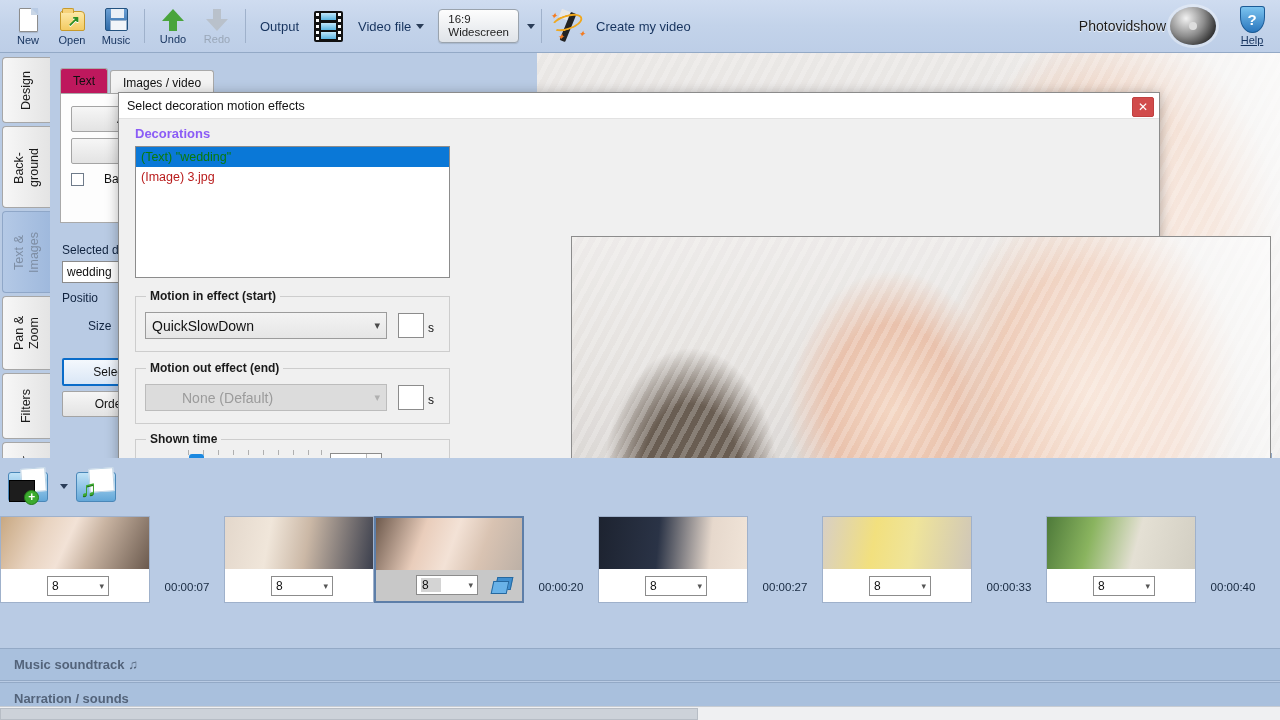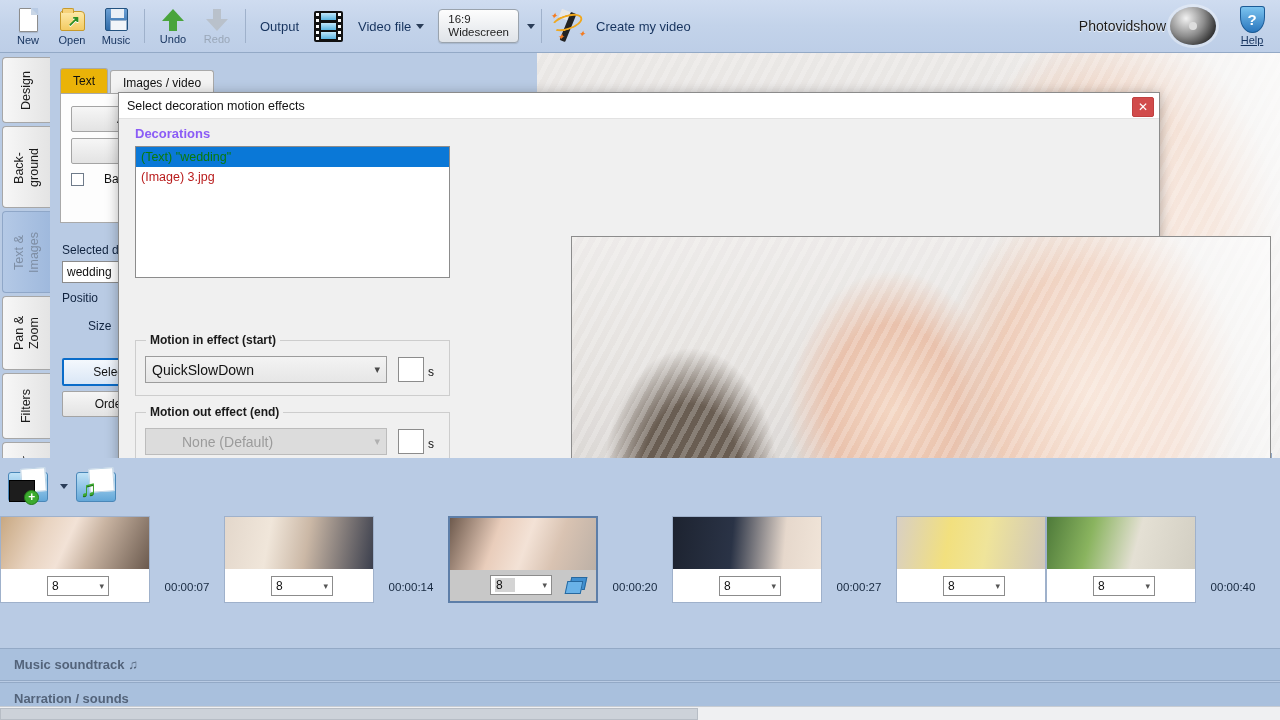--- a/index.html
+++ b/index.html
@@ -103,21 +103,21 @@
   }
   .vtab .vtxt{writing-mode:vertical-rl;transform:rotate(180deg);text-align:center;line-height:15px;
     padding:8px 0;}
   .vtab.active{background:linear-gradient(90deg,#b4c9e6,#9fb9dd);border-color:#8fa7c8;color:#7e8ea4;}
 
   
   #leftpanel{position:absolute;left:52px;top:53px;width:485px;height:405px;background:#b9cbe4;}
   .ptabs{position:absolute;left:8px;top:15px;display:flex;align-items:flex-end;}
   .ptab{background:#f3f3f3;border:1px solid #a9a9a9;border-bottom:none;border-radius:3px 3px 0 0;
     padding:5px 12px 6px;font-size:12px;color:#101010;margin-right:2px;}
-  .ptab.active{background:#eab308;padding-bottom:8px;}
+  .ptab.active{background:#be185d;padding-bottom:8px;}
   .pbody{position:absolute;left:8px;top:40px;width:470px;height:130px;background:#fdfdfd;
     border:1px solid #a9a9a9;}
   .pbtn{background:linear-gradient(180deg,#f6f6f6,#e3e3e3);border:1px solid #a4a4a4;border-radius:2px;
     font-size:12px;color:#111;padding:5px 10px;text-align:center;}
   .chk{width:13px;height:13px;border:1px solid #6f7b8a;background:#fff;display:inline-block;
     vertical-align:middle;}
   .lp-text{color:#10233f;font-size:12px;}
   .field{background:#fff;border:1px solid #8c8c8c;font-size:12px;padding:3px 4px;}
   .pbtn.sel{border:2px solid #0a6cc9;background:linear-gradient(180deg,#f4f8fd,#dae7f6);}
 
@@ -144,21 +144,21 @@
   .dlg-title{height:26px;background:#fff;display:flex;align-items:center;
     padding-left:8px;font-size:12.5px;color:#111;border-bottom:1px solid #e2e2e2;}
   .dlg-close{position:absolute;right:5px;top:4px;width:22px;height:20px;background:#d14b4b;
     border:1px solid #c04040;color:#fff;font-size:12px;line-height:18px;text-align:center;
     border-radius:2px;}
   .dlg-close:after{content:"\2715";}
   .sec-title{font-size:13px;font-weight:bold;color:#8b5cf6;}
   .deco-list{background:#fff;border:1px solid #8c8c8c;overflow:hidden;}
   .deco-item{padding:3px 5px;font-size:12.5px;color:#b91c1c;}
   .deco-item.sel{background:#0a78d7;color:#0a7a0a;}
-  .gbox{border:1px solid #cdcdcd;position:absolute;margin-top:44px;}
+  .gbox{border:1px solid #cdcdcd;position:absolute;}
   .gbox-lbl{position:absolute;top:-8px;left:10px;background:#f0f0f0;padding:0 4px;
     font-size:12px;font-weight:bold;color:#1a1a1a;}
   .combo{background:linear-gradient(180deg,#f3f3f3,#e6e6e6);border:1px solid #9c9c9c;
     display:flex;align-items:center;justify-content:space-between;padding:0 6px;
     font-size:14px;color:#111;height:27px;}
   .combo.disabled{background:#dcdcdc;color:#9b9b9b;border-color:#bcbcbc;padding-left:36px;}
   .combo .chv{font-size:11px;color:#4a4a4a;}
   .combo.disabled .chv{color:#b0b0b0;}
   .smallbox{width:26px;height:25px;background:#fff;border:1px solid #8c8c8c;}
   .slider-track{height:6px;background:#d8d8d8;border:1px solid #c3c3c3;border-radius:1px;}
@@ -504,21 +504,20 @@
     </div>
     <div class="gap">00:00:07</div>
 
     <div class="slide">
       <div class="thumb" style="background:linear-gradient(100deg,#e3d7cb 0%,#f0e6da 30%,#cbb8a6 55%,#3b3f4d 100%);"></div>
       <div class="dur">
         <span class="val">8</span>
         <span style="font-size:9px;color:#555;">▾</span>
       </div>
     </div>
-    <div class="gap">00:00:14</div>
 
     <div class="slide selected">
       <div class="thumb" style="background:linear-gradient(110deg,#6e5a4d 0%,#e9cdbb 32%,#f3e2d6 52%,#d9c3b2 72%,#bcb0a6 100%);"></div>
       <div class="dur" style="left:40px;">
         <span class="val">8</span>
         <span style="font-size:9px;color:#555;">▾</span>
       </div>
       <div class="copyicon">
           <i class="c1"></i>
           <i class="c2"></i>
@@ -535,20 +534,21 @@
     </div>
     <div class="gap">00:00:27</div>
 
     <div class="slide">
       <div class="thumb" style="background:linear-gradient(100deg,#d8cfc4 0%,#f2e07e 35%,#efe49a 60%,#cfc6b8 100%);"></div>
       <div class="dur">
         <span class="val">8</span>
         <span style="font-size:9px;color:#555;">▾</span>
       </div>
     </div>
+    <div class="gap">00:00:33</div>
 
     <div class="slide">
       <div class="thumb" style="background:linear-gradient(105deg,#4e7a3a 0%,#8ab45f 30%,#e4e0d4 60%,#d2cec2 100%);"></div>
       <div class="dur">
         <span class="val">8</span>
         <span style="font-size:9px;color:#555;">▾</span>
       </div>
     </div>
     <div class="gap">00:00:40</div>
 

